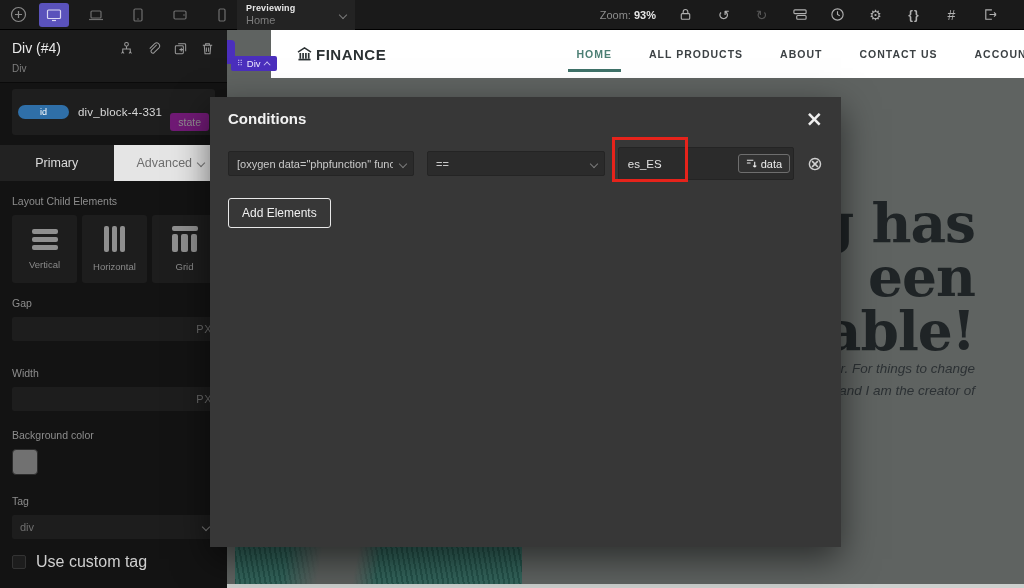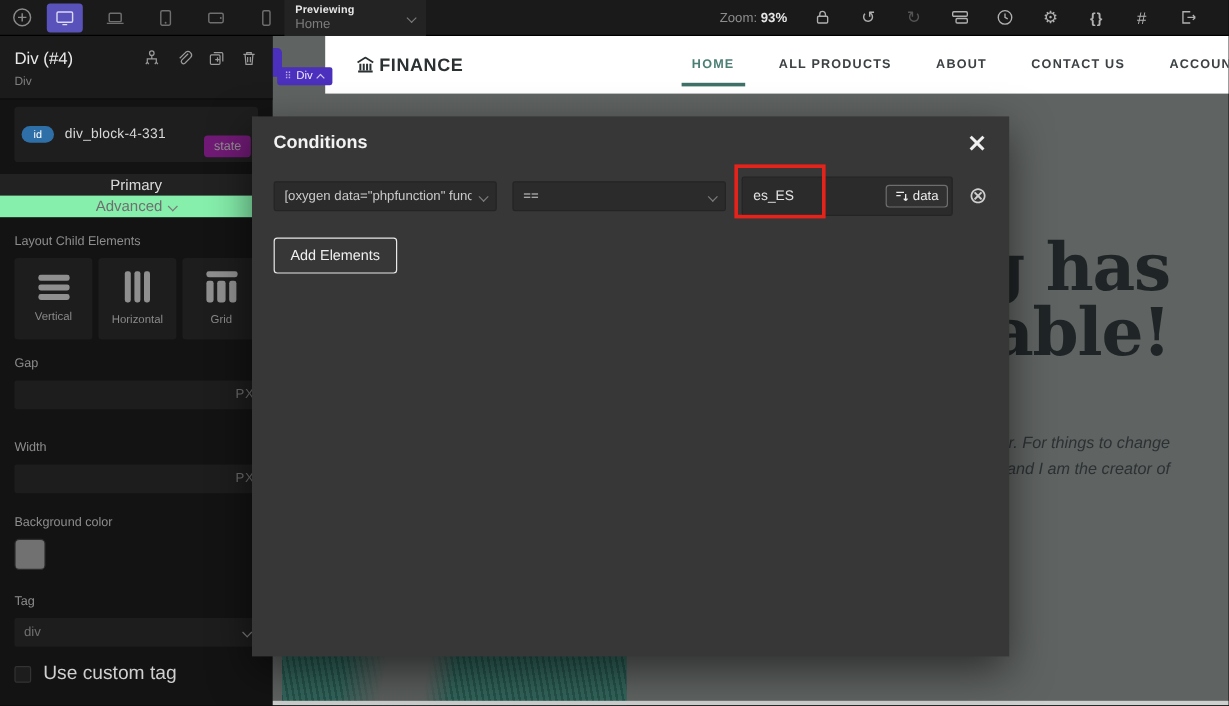--- a/index.html
+++ b/index.html
@@ -29,24 +29,24 @@
 
   
   .sidebar { position:absolute; left:0; top:30px; width:227px; height:558px; background:#131313; z-index:20; }
   .sb-head { background:#1b1b1b; padding:10px 12px 8px 12px; border-bottom:1px solid #0a0a0a; }
   .sb-title-row { display:flex; align-items:center;gap:28px; }
   .sb-title { color:#e9e9e9; font-size:14px; }
   .sb-icons { margin-left:auto; display:flex; gap:12px; color:#9a9a9a; }
   .sb-icons span { display:flex; width:15px; height:15px; }
   .sb-sub { color:#7e7e7e; font-size:10px; margin-top:7px; }
   .sel-row { display:flex; align-items:center; background:#1e1e1e; margin:6px 12px 10px 12px; padding:4px 6px; border-radius:3px; }
-  .id-badge { background:#2f6fa8; color:#fff; font-size:9px; padding:2px 10px; border-radius:9px; }
+  .id-badge { background:#2f6fa8; color:#fff; font-size:9px; padding:2px 22px; border-radius:9px; }
   .sel-id { color:#d8d8d8; font-size:11.5px; margin-left:9px; letter-spacing:.2px; }
   .state-btn { margin-left:auto; background:#701a75; color:#8f8f8f; font-size:10.5px; padding:3px 8px; border-radius:3px; cursor:pointer;margin-top:20px; }
-  .sb-tabs { display:flex; height:36px; background:#86efac;flex-direction:column; }
+  .sb-tabs { display:flex; height:36px; background:#e5e5e5; }
   .sb-tab { flex:1; display:flex; align-items:center; justify-content:center; font-size:12.5px; cursor:pointer; }
   .sb-tab.active { background:#222222; color:#dcdcdc; }
   .sb-tab.adv { color:#6f6f6f; gap:6px; }
   .sb-body { padding:12px 10px 0 12px; }
   .sb-label { color:#8d8d8d; font-size:10.5px; margin:10px 0 8px 0; }
   .layout-btns { display:flex; gap:5px; }
   .lay-btn { width:66px; height:68px; background:#1d1d1d; border-radius:3px; display:flex; flex-direction:column; align-items:center; justify-content:center; gap:9px; cursor:pointer; }
   .lay-btn .cap { color:#8a8a8a; font-size:9.5px; }
   .ic-vert { display:flex; flex-direction:column; gap:3px; }
   .ic-vert i { width:26px; height:5px; background:#8f8f8f; border-radius:2px; }
@@ -313,20 +313,21 @@
       </div>
     </div>
     <div class="edge-tab"></div>
     <div class="div-badge">
       <span class="dots">⠿</span>
       <span>Div</span>
       <span class="up"></span>
     </div>
     <div class="hero-heading">
       <div>g has</div>
+      <div>een</div>
       <div>table!</div>
     </div>
     <div class="hero-para">
       <div>o get better. For things to change</div>
       <div>is my life and I am the creator of</div>
     </div>
     <div class="etching"></div>
     <div class="scroll-strip"></div>
   </main>
 

